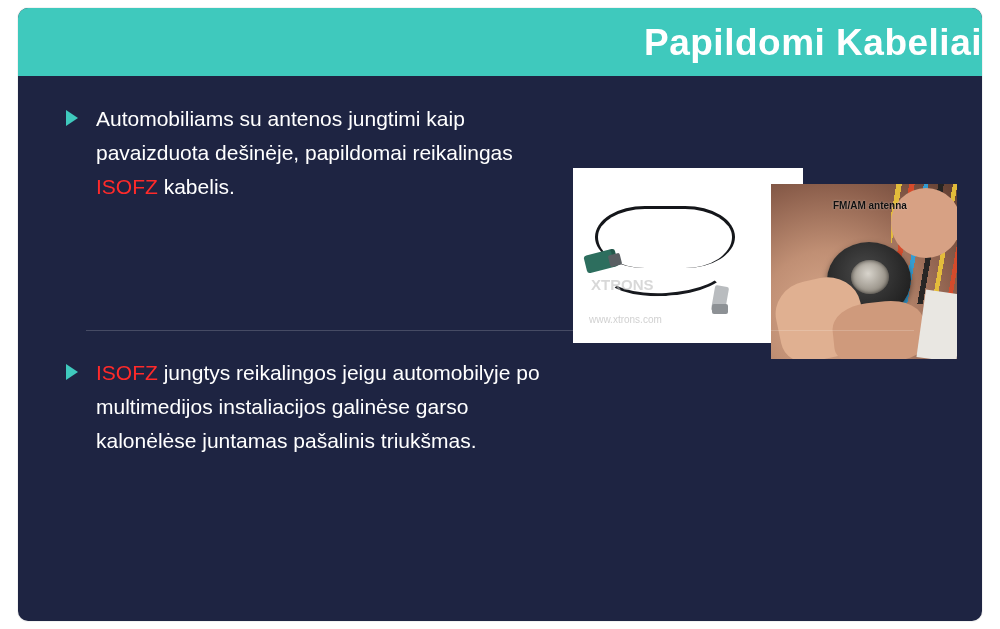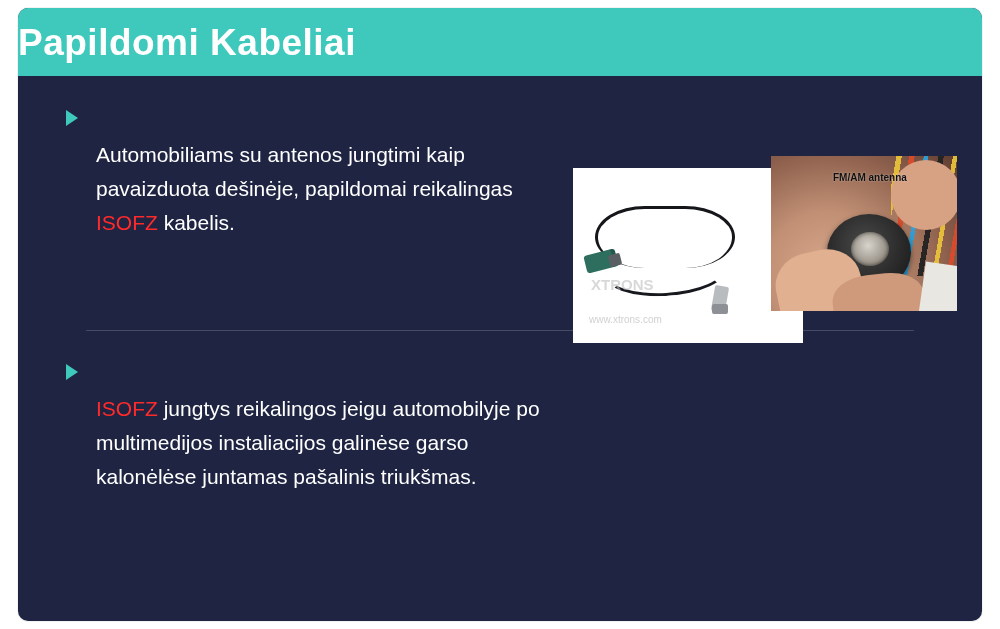--- a/index.html
+++ b/index.html
@@ -33,21 +33,21 @@
   }
   .header {
     position: absolute;
     left: 0;
     top: 0;
     width: 964px;
     height: 68px;
     background: #3fc9bd;
     display: flex;
     align-items: center;
-    justify-content: flex-start;
+    justify-content: flex-end;
   }
   .header-title {
     color: #ffffff;
     font-size: 37px;
     font-weight: bold;
     letter-spacing: 0.5px;
     line-height: 1;
   }
 
   .section {
@@ -73,21 +73,20 @@
     border-top: 8px solid transparent;
     border-bottom: 8px solid transparent;
     border-left: 12px solid #3fc9bd;
   }
   .bullet-text {
     margin-left: 30px;
     color: #ffffff;
     font-size: 21px;
     line-height: 34px;
     font-weight: normal;
-    margin-top: 36px;
   }
   .hl {
     color: #ff2a2a;
   }
 
   .photo {
     position: absolute;
     background: #ffffff;
     overflow: hidden;
   }
@@ -165,21 +164,21 @@
     color: rgba(170,170,170,0.55);
     font-size: 11px;
     font-family: "Liberation Sans", sans-serif;
     white-space: nowrap;
     pointer-events: none;
   }
   .wm1a { left: 18px; top: 108px; font-size: 15px; font-weight: bold; color: rgba(190,190,190,0.6); }
   .wm1b { left: 16px; top: 146px; font-size: 10px; text-align: right; }
 
   
-  .photo-2 { left: 753px; top: 80px; width: 186px; height: 155px; background: #0369a1; }
+  .photo-2 { left: 753px; top: 108px; width: 186px; height: 175px; background: #0369a1; }
   .p2-bg {
     position: absolute;
     inset: 0;
     background:
       radial-gradient(circle at 30% 75%, #d9a98c 0%, #c08f74 35%, #8c5f4c 70%, #5e3c30 100%);
   }
   .p2-finger {
     position: absolute;
     background: #dcab8b;
     border-radius: 40% 40% 30% 30%;

